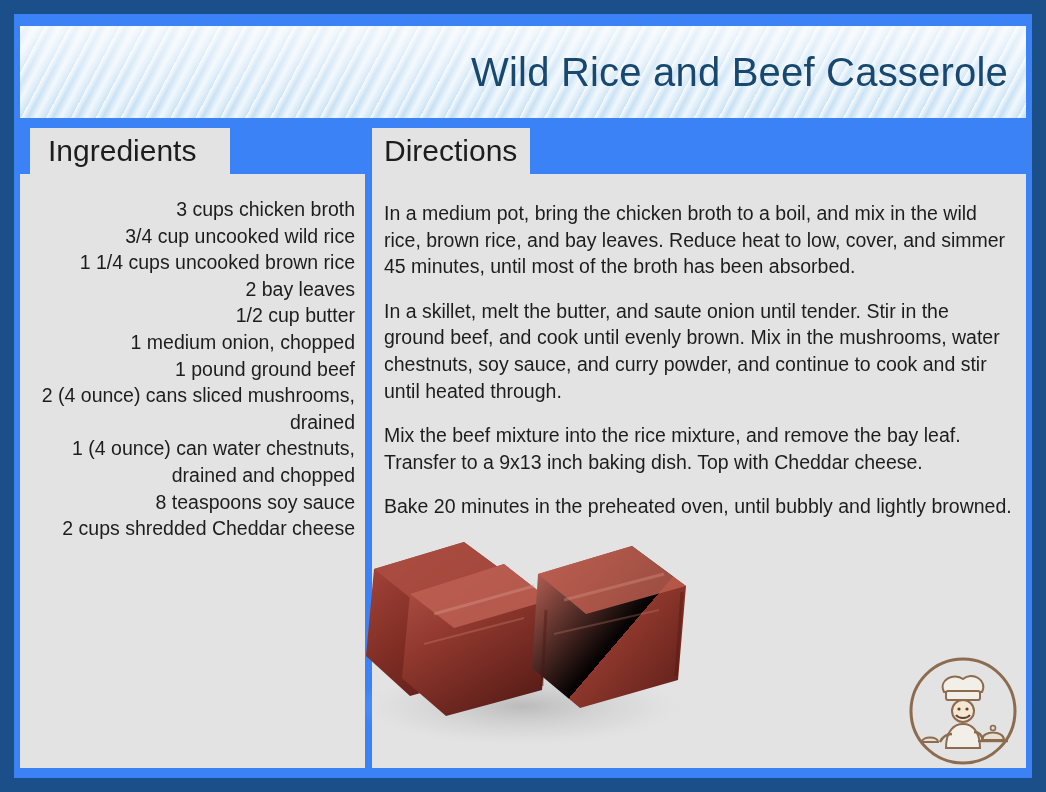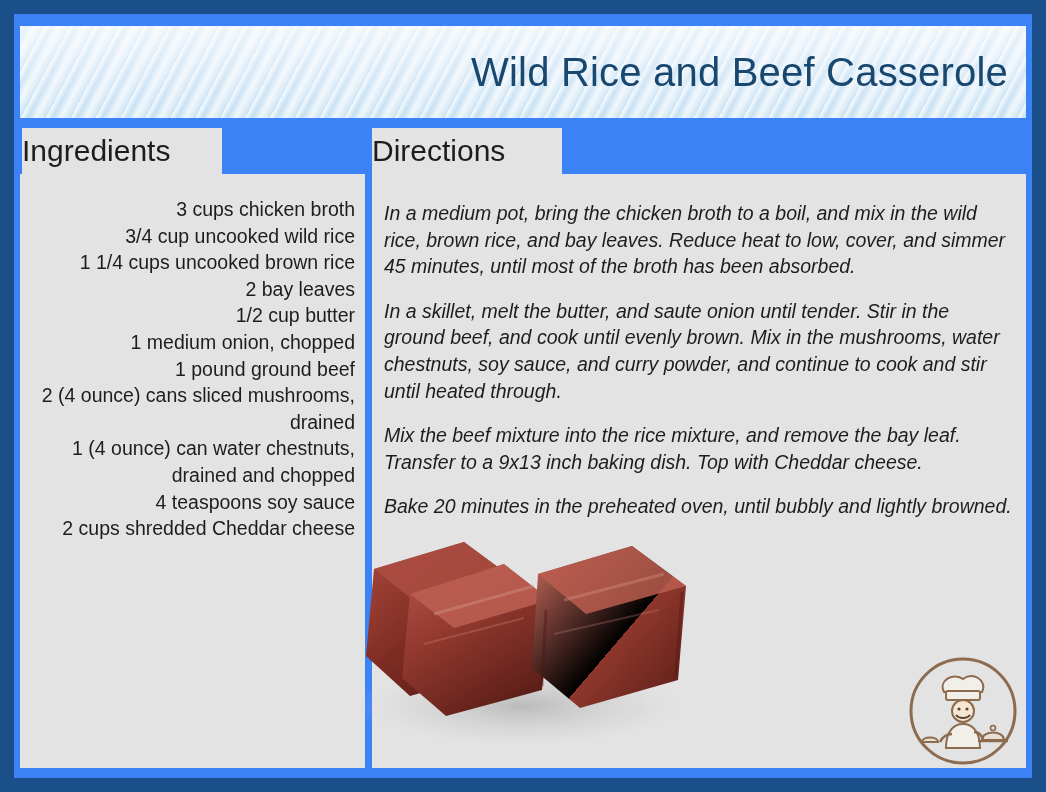--- a/index.html
+++ b/index.html
@@ -77,26 +77,28 @@
   .heading-tab {
     position: absolute;
     top: 114px;
     height: 46px;
     background: #e3e3e3;
     display: flex;
     align-items: center;
     box-sizing: border-box;
   }
   .heading-ingredients {
-    left: 8px;
+    left: 16px;
     width: 200px;
+    padding-left: 18px;
   }
   .heading-directions {
     left: 358px;
-    width: 190px;
+    width: 158px;
+    padding-left: 12px;
   }
   .heading-tab span {
     font-size: 30px;
     color: #1d1d1d;
   }
 
   
   .photo {
     position: absolute;
     left: 300px;
@@ -123,21 +125,20 @@
   .directions-body {
     position: absolute;
     left: 358px;
     top: 186px;
     width: 670px;
     box-sizing: border-box;
     padding: 0 30px 0 12px;
     font-size: 19.5px;
     line-height: 26.6px;
     color: #1d1d1d;
-    font-style: italic;
   }
   .directions-body p {
     margin: 0 0 18px 0;
   }
   .directions-body p:last-child { margin-bottom: 16px; }
 
   
   .chef-logo {
     position: absolute;
     right: 14px;
@@ -213,21 +214,21 @@
     <div class="ingredient-list">
       <div>3 cups chicken broth</div>
       <div>3/4 cup uncooked wild rice</div>
       <div>1 1/4 cups uncooked brown rice</div>
       <div>2 bay leaves</div>
       <div>1/2 cup butter</div>
       <div>1 medium onion, chopped</div>
       <div>1 pound ground beef</div>
       <div>2 (4 ounce) cans sliced mushrooms, drained</div>
       <div>1 (4 ounce) can water chestnuts, drained and chopped</div>
-      <div>4 teaspoons soy sauce</div>
+      <div>8 teaspoons soy sauce</div>
       <div>2 cups shredded Cheddar cheese</div>
     </div>
 
     <div class="directions-body">
       <p>In a medium pot, bring the chicken broth to a boil, and mix in the wild rice, brown rice, and bay leaves. Reduce heat to low, cover, and simmer 45 minutes, until most of the broth has been absorbed.</p>
       <p>In a skillet, melt the butter, and saute onion until tender. Stir in the ground beef, and cook until evenly brown. Mix in the mushrooms, water chestnuts, soy sauce, and curry powder, and continue to cook and stir until heated through.</p>
       <p>Mix the beef mixture into the rice mixture, and remove the bay leaf. Transfer to a 9x13 inch baking dish. Top with Cheddar cheese.</p>
       <p>Bake 20 minutes in the preheated oven, until bubbly and lightly browned.</p>
     </div>
 

